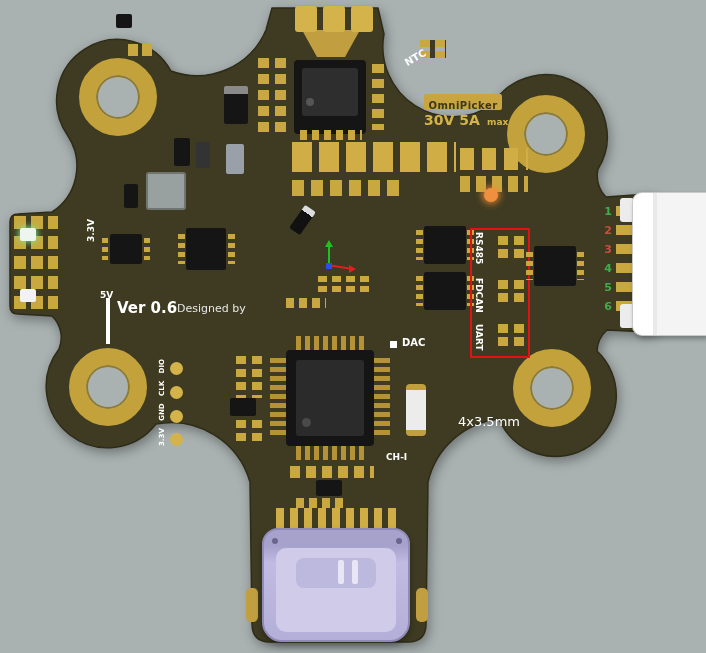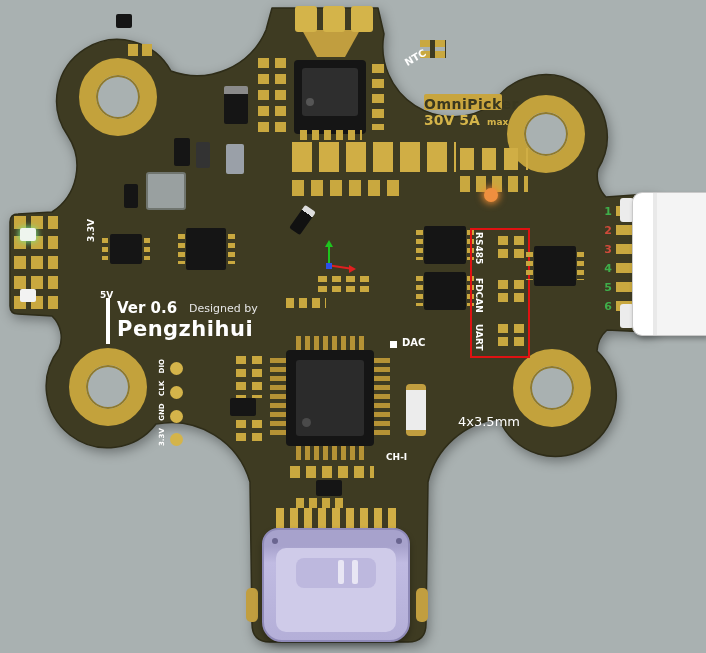--- a/index.html
+++ b/index.html
@@ -92,26 +92,25 @@
   <div class="abs" style="left:349px;top:265px;width:0;height:0;border-top:4px solid transparent;border-bottom:4px solid transparent;border-left:7px solid #e02020;"></div>
   <div class="abs" style="left:326px;top:263px;width:6px;height:6px;background:#2b50e8;"></div>
   <div class="pgrid" style="left:318px;top:276px;width:54px;height:16px;--cw:9px;--cp:14px;--rh:6px;--rp:10px;"></div>
   <div class="hpins" style="left:286px;top:298px;width:40px;height:10px;--pw:8px;--pp:13px;"></div>
 
   <span class="txt vtext" style="left:86px;top:242px;font-size:9px;font-weight:bold;">3.3V</span>
   <span class="txt" style="left:100px;top:290px;font-size:9px;font-weight:bold;">5V</span>
 
   <div class="abs" style="left:106px;top:298px;width:4px;height:46px;background:#fff;"></div>
   <span class="txt" style="left:117px;top:299px;font-size:15px;font-weight:bold;">Ver 0.6</span>
-  <span class="txt" style="left:189px;top:302px;font-size:11px;color:#e6e6e6;">Designed by</span>
-  <span class="txt" style="left:117px;top:317px;font-size:21px;font-weight:bold;letter-spacing:.5px;">Pengzhihui</span>
+  <span class="txt" style="left:177px;top:302px;font-size:11px;color:#e6e6e6;">Designed by</span>
 
   <span class="txt" style="left:404px;top:52px;font-size:10px;font-weight:bold;transform:rotate(-30deg);">NTC</span>
   <div class="abs" style="left:424px;top:94px;width:78px;height:16px;background:#c8a53e;border-radius:2px;text-align:center;">
-    <span style="font-size:14px;font-weight:bold;color:#3a381f;line-height:16px;letter-spacing:.5px;">OmniPicker</span>
+    <span style="font-size:10px;font-weight:bold;color:#3a381f;line-height:16px;letter-spacing:.5px;">OmniPicker</span>
   </div>
   <span class="txt" style="left:424px;top:112px;font-size:14px;font-weight:bold;color:#d4b44a;">30V 5A</span>
   <span class="txt" style="left:487px;top:117px;font-size:9px;font-weight:bold;color:#d4b44a;">max</span>
 
   <div class="chip" style="left:424px;top:226px;width:42px;height:38px;"></div>
   <div class="chip" style="left:424px;top:272px;width:42px;height:38px;"></div>
   <div class="vpins" style="left:416px;top:230px;width:7px;height:30px;--ph:5px;--pp:9px;"></div>
   <div class="vpins" style="left:467px;top:230px;width:7px;height:30px;--ph:5px;--pp:9px;"></div>
   <div class="vpins" style="left:416px;top:276px;width:7px;height:30px;--ph:5px;--pp:9px;"></div>
   <div class="vpins" style="left:467px;top:276px;width:7px;height:30px;--ph:5px;--pp:9px;"></div>

